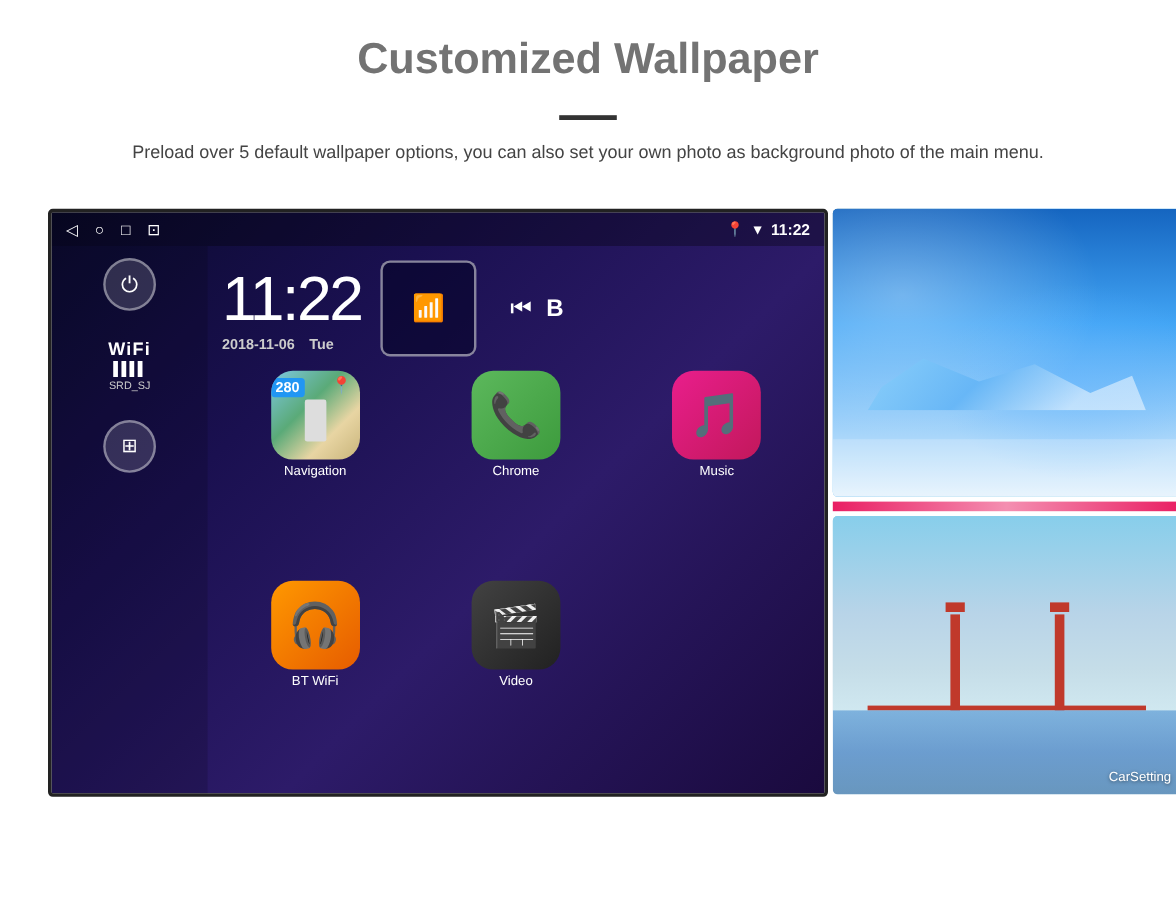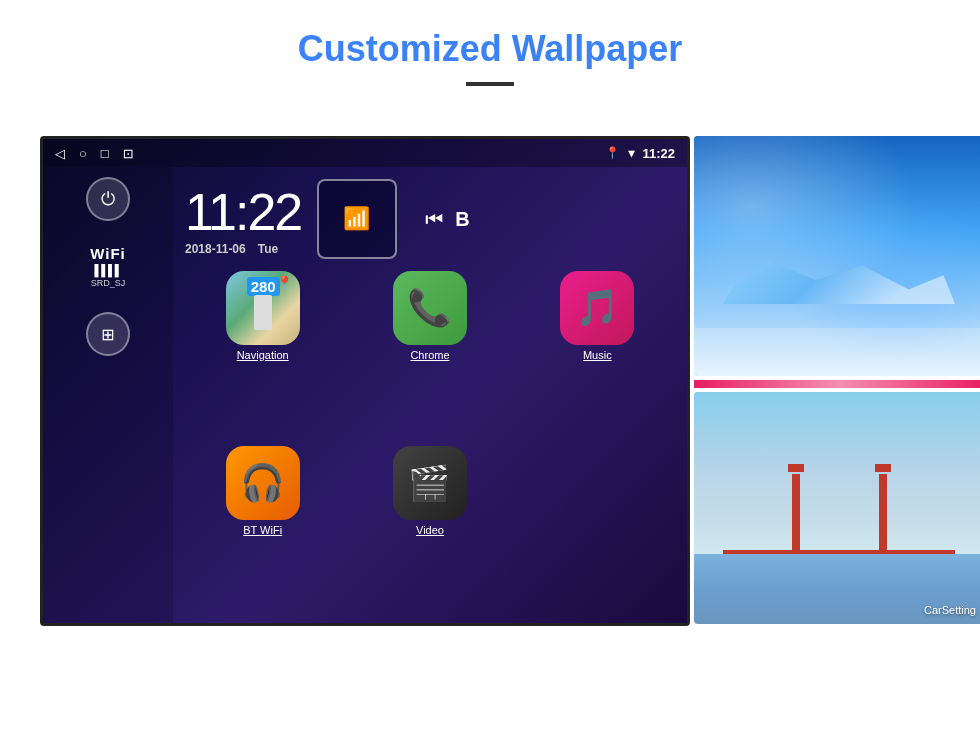--- a/index.html
+++ b/index.html
@@ -12,22 +12,22 @@
     }
 
     .page-header {
       text-align: center;
       padding: 28px 60px 16px;
     }
 
     .page-title {
       font-size: 36px;
       font-weight: 900;
-      color: #3b82f6;
-      margin-bottom: 12px;
+      color: #737373;
+      margin-bottom: 26px;
     }
 
     .title-divider {
       width: 48px;
       height: 4px;
       background: #333;
       margin: 0 auto 16px;
     }
 
     .page-desc {
@@ -221,21 +221,20 @@
       justify-content: center;
       font-size: 32px;
       position: relative;
       overflow: hidden;
     }
 
     .app-name {
       font-size: 11px;
       color: #fff;
       text-align: center;
-      text-decoration: underline;
     }
 
     .nav-badge {
       position: absolute;
       top: 8px;
       left: 8px;
       background: #2196F3;
       color: #fff;
       font-size: 9px;
       font-weight: bold;
@@ -459,20 +458,21 @@
       font-size: 22px;
       color: #4fc3f7;
     }
   </style>
 </head>
 <body>
 
 <div class="page-header">
   <h1 class="page-title">Customized Wallpaper</h1>
   <div class="title-divider"></div>
+  <p class="page-desc">Preload over 5 default wallpaper options, you can also set your own photo as background photo of the main menu.</p>
 </div>
 
 <div class="content-area">
 
   <div class="android-screen">
 
     <div class="status-bar">
       <div class="status-left">
         <span class="status-icon">◁</span>
         <span class="status-icon">○</span>
@@ -525,21 +525,21 @@
             <span style="font-size:20px; color:#fff;">⏮</span>
             <span style="font-size:20px; color:#fff; font-weight:bold;">B</span>
           </div>
         </div>
 
         <div class="app-grid">
 
           <div class="app-item">
             <div class="app-icon nav-map-bg">
               <div class="nav-road-line"></div>
-              <div class="nav-badge" style="position:absolute;top:6px;left:21px;background:#2196F3;color:#fff;font-size:15px;font-weight:bold;padding:1px 4px;border-radius:3px;">280</div>
+              <div class="nav-badge" style="position:absolute;top:6px;left:0;background:#2196F3;color:#fff;font-size:12px;font-weight:bold;padding:1px 4px;border-radius:3px;">280</div>
               <span style="position:absolute;top:4px;right:6px;font-size:14px;">📍</span>
             </div>
             <span class="app-name">Navigation</span>
           </div>
 
           <div class="app-item">
             <div class="app-icon phone-icon">
               <span style="font-size:36px;">📞</span>
             </div>
             <span class="app-name">Chrome</span>

